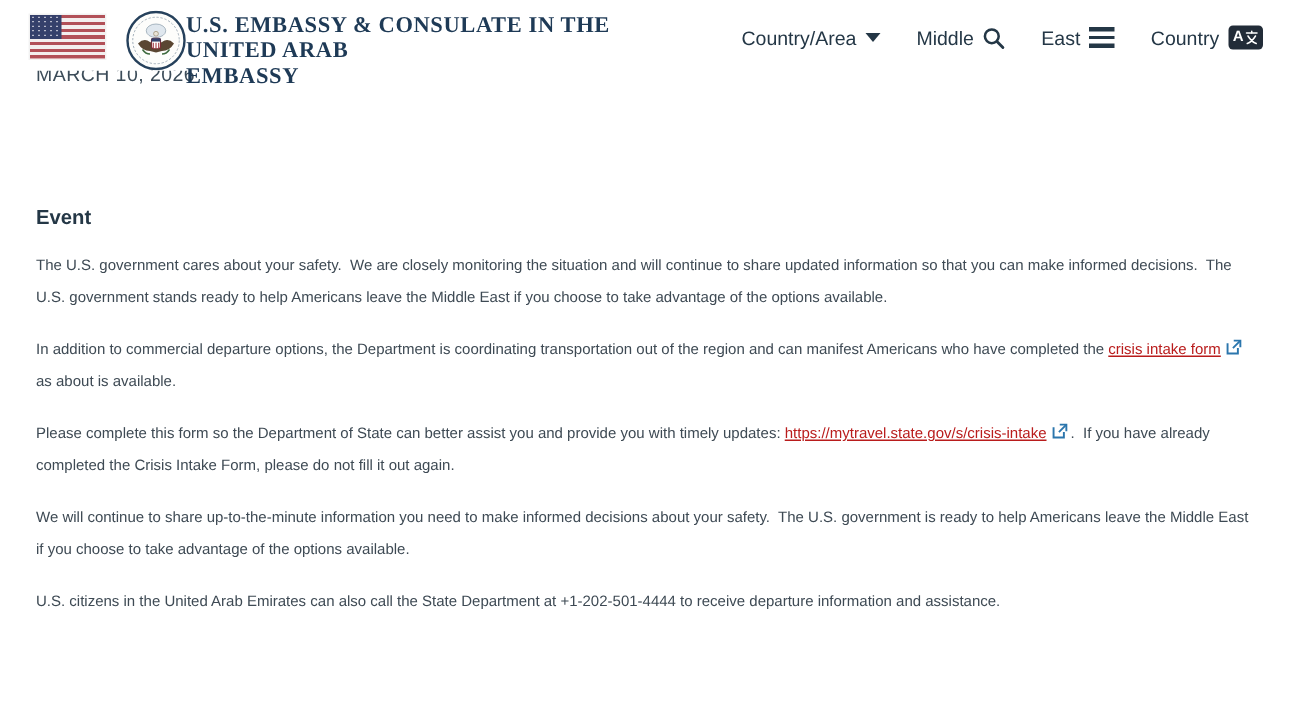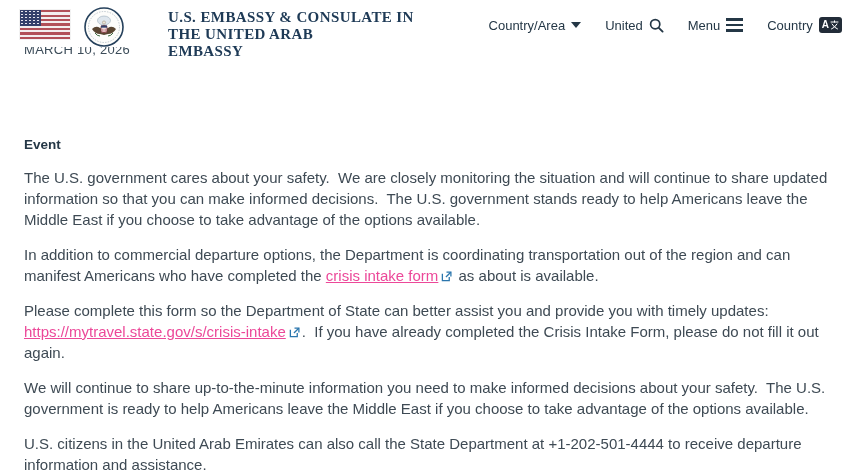--- a/index.html
+++ b/index.html
@@ -14,21 +14,20 @@
 
   
   .site-header {
     position: absolute; top: 0; left: 0; right: 0;
     height: 47px;
     background: #ffffff;
     z-index: 5;
     display: flex;
     align-items: flex-start;
     padding: 7px 18px 0 20px;
-    gap: 44px;
   }
   .brand { display: flex; align-items: flex-start; gap: 14px; }
 
   
   .flag {
     width: 50px; height: 29px; margin-top: 3px;
     background: repeating-linear-gradient(
       #b25058 0px, #b25058 2.25px,
       #f3eeee 2.25px, #f3eeee 4.5px
     );
@@ -111,28 +110,28 @@
 
   .sub-heading {
     font-size: 13.5px;
     font-weight: bold;
     color: #243746;
     margin-bottom: 15px;
   }
   .sub-heading.event { }
 
   .para {
-    font-size: 15px;
+    font-size: 10px;
     line-height: 21px;
     color: #3e4a54;
     margin-bottom: 14px;
     white-space: pre-wrap;
   }
   .para a {
-    color: #ec4899;
+    color: #b91c1c;
     text-decoration: underline;
     cursor: pointer;
     white-space: pre-wrap;
   }
   .ext-icon {
     display: inline-block;
     vertical-align: -1px;
     margin: 0 2px 0 3px;
   }
 </style>
@@ -159,28 +158,28 @@
   <h1 class="site-title"><span>U.S. EMBASSY &amp; CONSULATE IN THE UNITED ARAB</span><br>
     <span>EMBASSY</span>
   </h1>
 
   <nav class="top-nav">
     <div class="nav-item">
       <span>Country/Area</span>
       <span class="chevron-down"></span>
     </div>
     <div class="nav-item">
-      <span>United</span>
+      <span>Middle</span>
       <svg class="icon-svg" width="15" height="15" viewBox="0 0 15 15">
         <circle cx="6.2" cy="6.2" r="4.6" fill="none" stroke="#243746" stroke-width="1.7"></circle>
         <line x1="9.8" y1="9.8" x2="13.6" y2="13.6" stroke="#243746" stroke-width="1.9" stroke-linecap="round"></line>
       </svg>
     </div>
     <div class="nav-item">
-      <span>Menu</span>
+      <span>East</span>
       <span class="hamburger">
           <i></i>
           <i></i>
           <i></i>
         </span>
     </div>
     <div class="nav-item">
       <span>Country</span>
       <span class="lang-badge">
         <span class="a">A</span>

